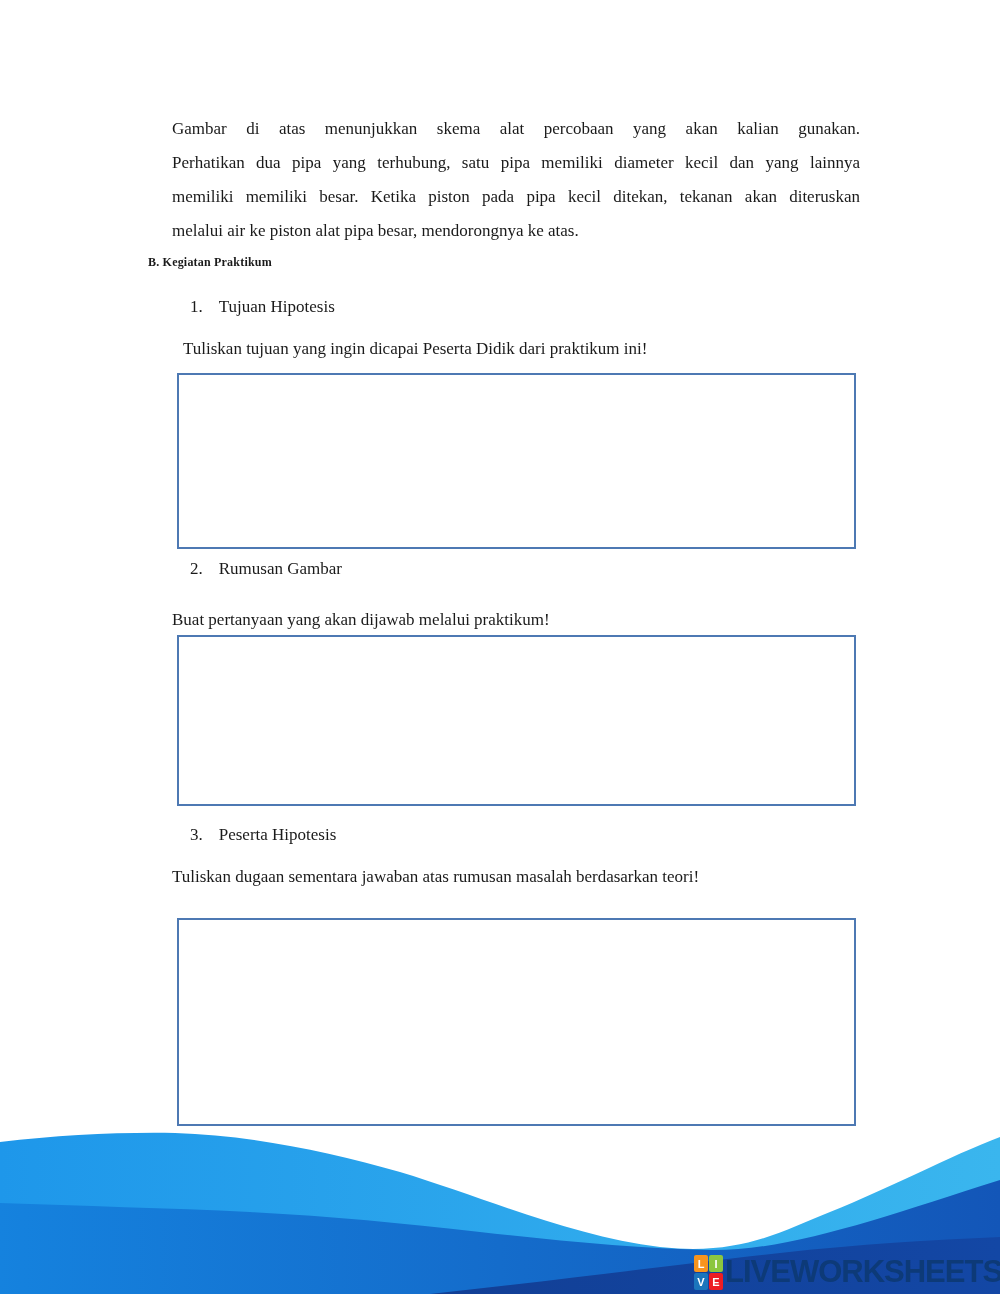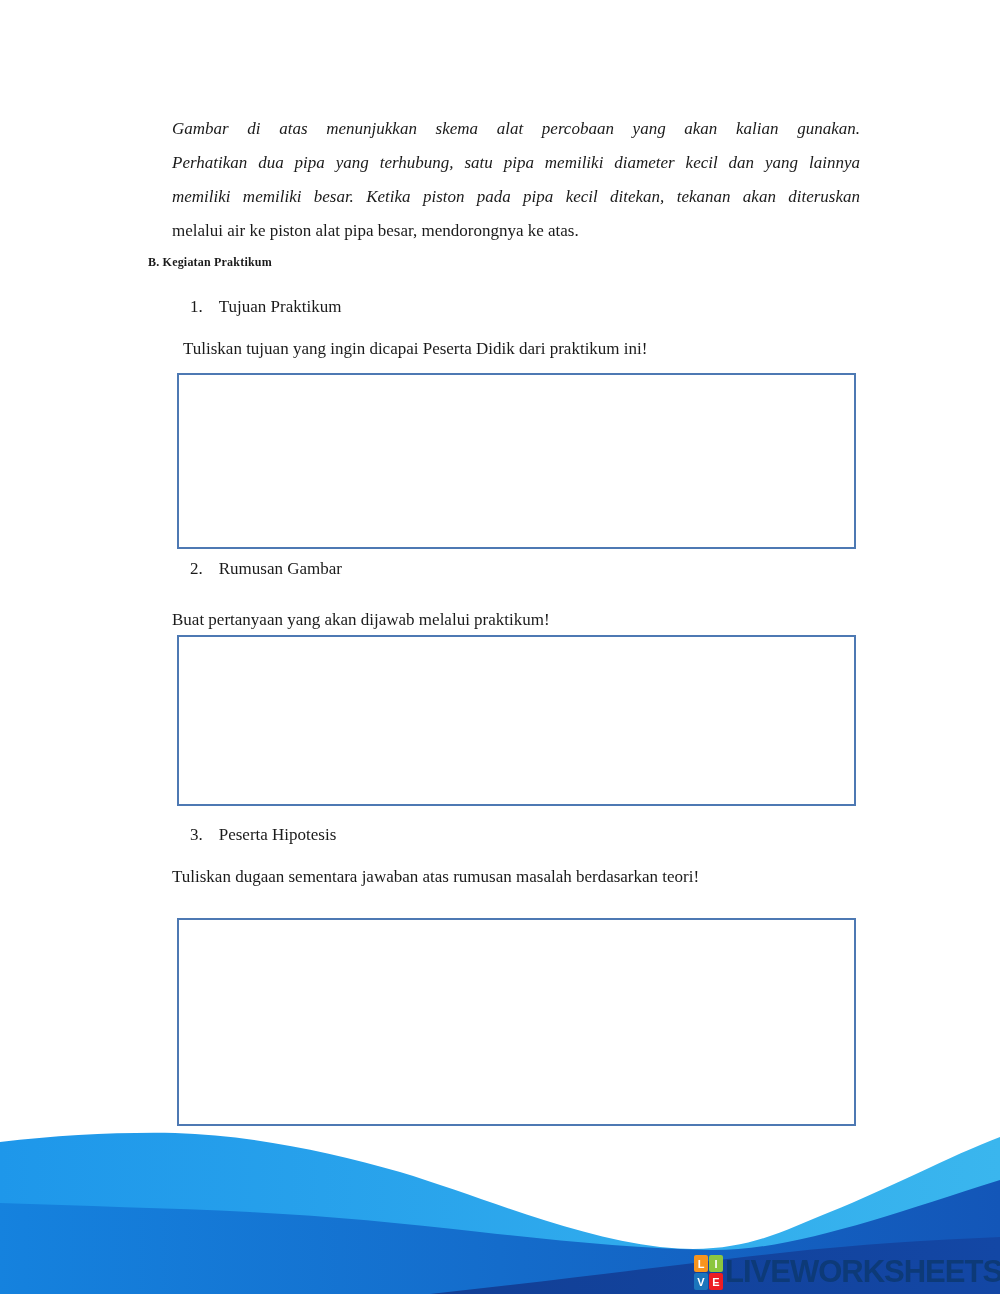--- a/index.html
+++ b/index.html
@@ -10,21 +10,21 @@
     background: #ffffff;
     overflow: hidden;
     font-family: "Liberation Serif", serif;
     color: #1a1a1a;
   }
   .abs { position: absolute; }
 
   
   .para { left: 172px; top: 112px; width: 688px; font-size: 17px; }
   .pline { display: block; line-height: 34px; white-space: normal; }
-  .pline.just { text-align: justify; text-align-last: justify; font-style: italic; }
+  .pline.just { text-align: justify; text-align-last: justify; }
 
   
   .section-heading {
     left: 148px; top: 255px;
     font-size: 12px; font-weight: bold; letter-spacing: 0.2px;
   }
   .item-row { display: flex; gap: 16px; font-size: 17px; }
   .item-1 { left: 190px; top: 297px; }
   .item-2 { left: 190px; top: 559px; }
   .item-3 { left: 190px; top: 825px; }
@@ -81,21 +81,21 @@
     <span class="pline just">Gambar di atas menunjukkan skema alat percobaan yang akan kalian gunakan.</span>
     <span class="pline just">Perhatikan dua pipa yang terhubung, satu pipa memiliki diameter kecil dan yang lainnya</span>
     <span class="pline just">memiliki memiliki besar. Ketika piston pada pipa kecil ditekan, tekanan akan diteruskan</span>
     <span class="pline">melalui air ke piston alat pipa besar, mendorongnya ke atas.</span>
   </div>
 
   <div class="abs section-heading">B. Kegiatan Praktikum</div>
 
   <div class="abs item-row item-1">
     <span>1.</span>
-    <span>Tujuan Praktikum</span>
+    <span>Tujuan Hipotesis</span>
   </div>
   <div class="abs instr instr-1">Tuliskan tujuan yang ingin dicapai Peserta Didik dari praktikum ini!</div>
   <div class="abs answer-box box-1"></div>
 
   <div class="abs item-row item-2">
     <span>2.</span>
     <span>Rumusan Gambar</span>
   </div>
   <div class="abs instr instr-2">Buat pertanyaan yang akan dijawab melalui praktikum!</div>
   <div class="abs answer-box box-2"></div>

